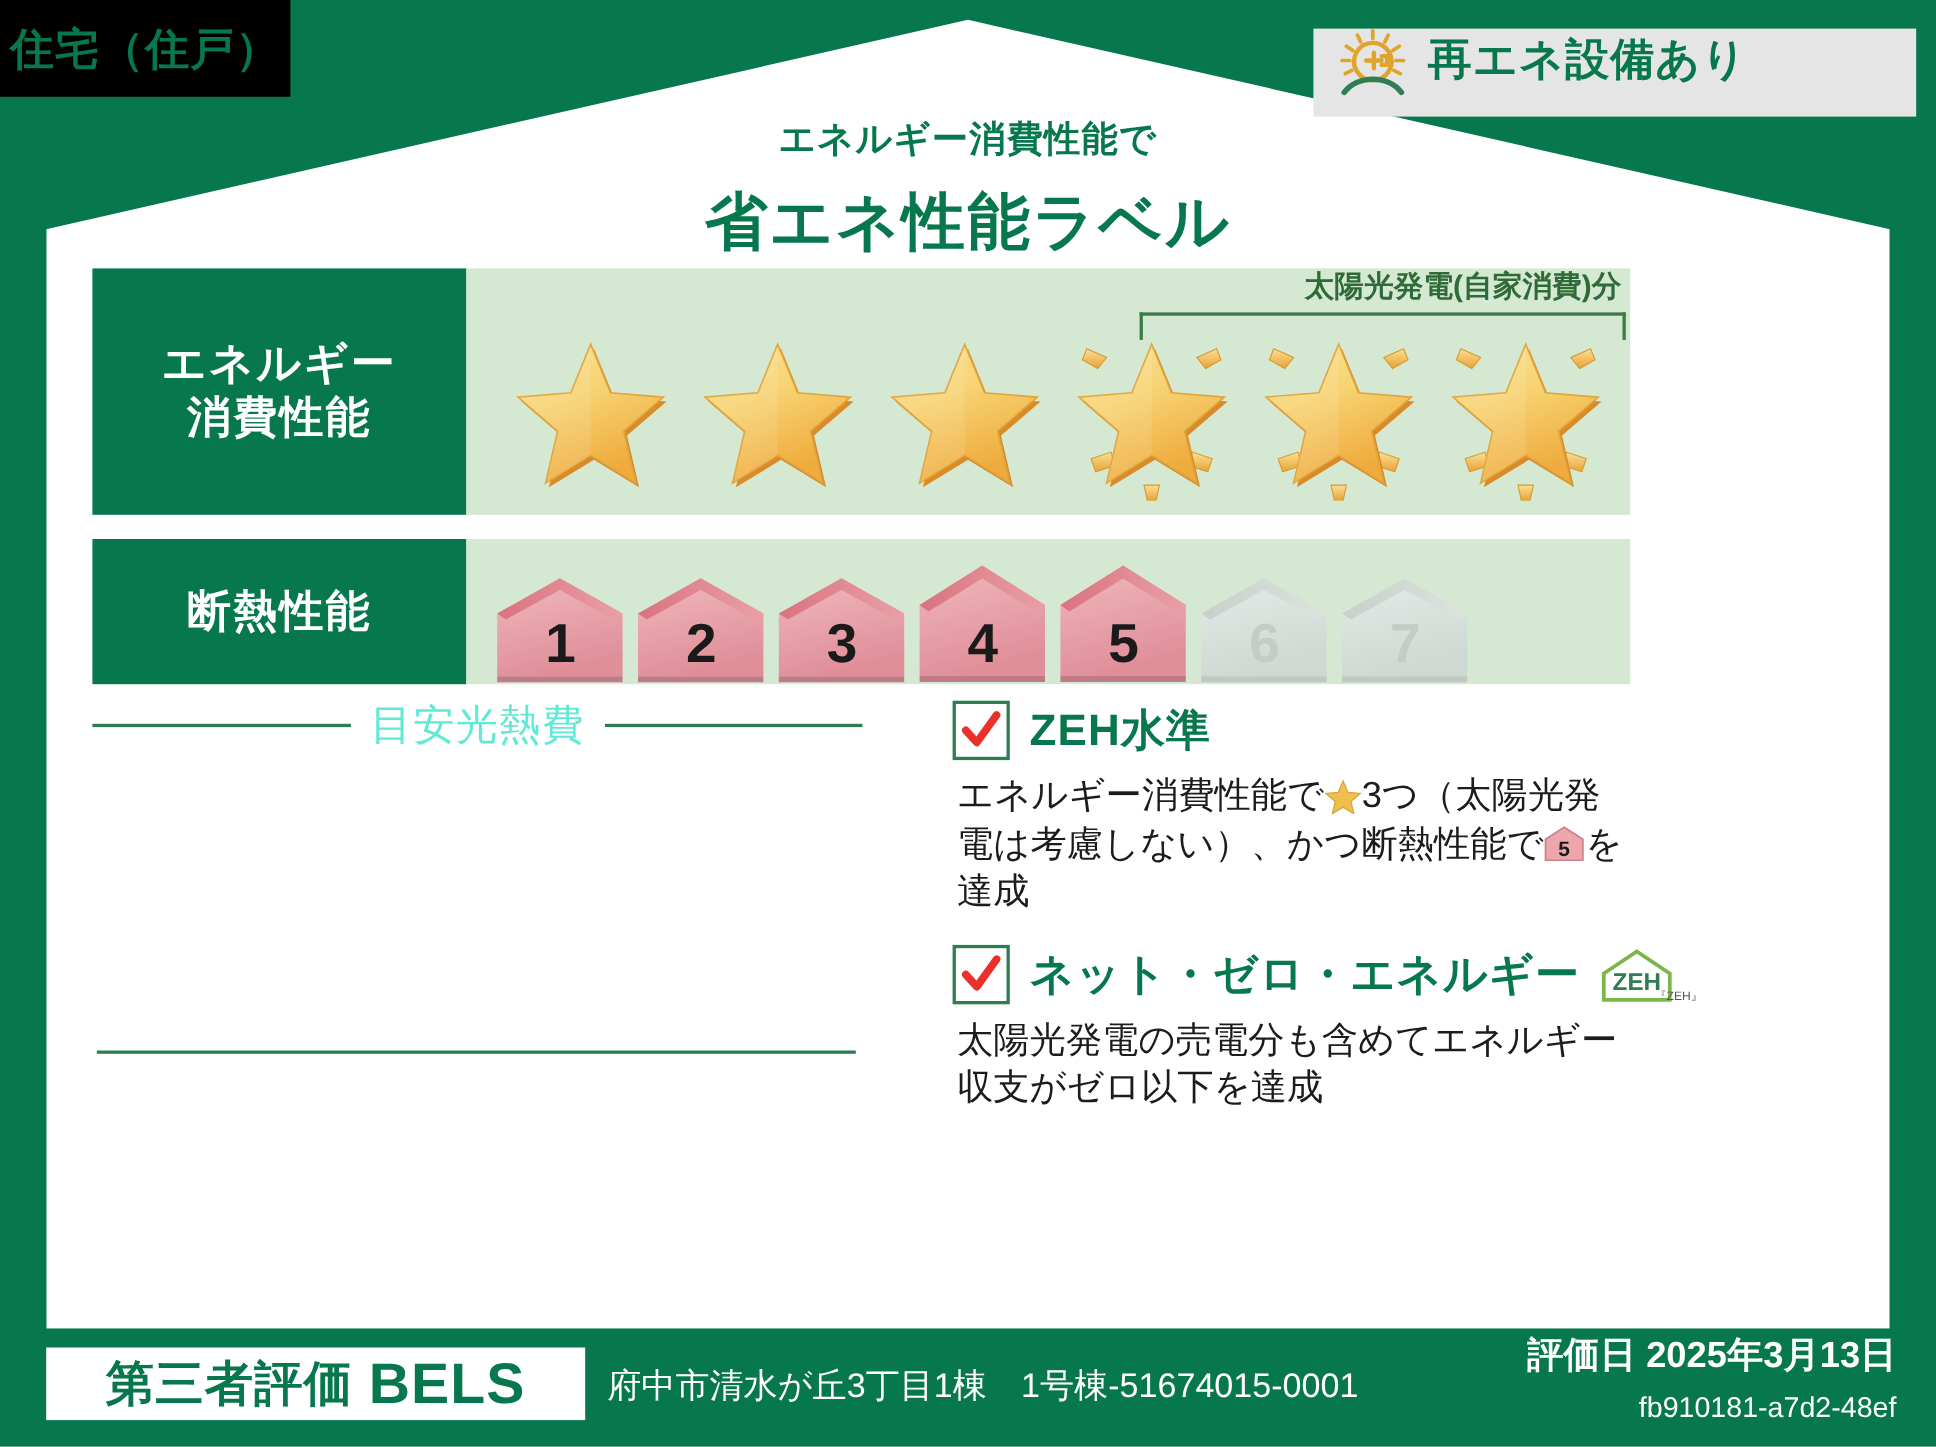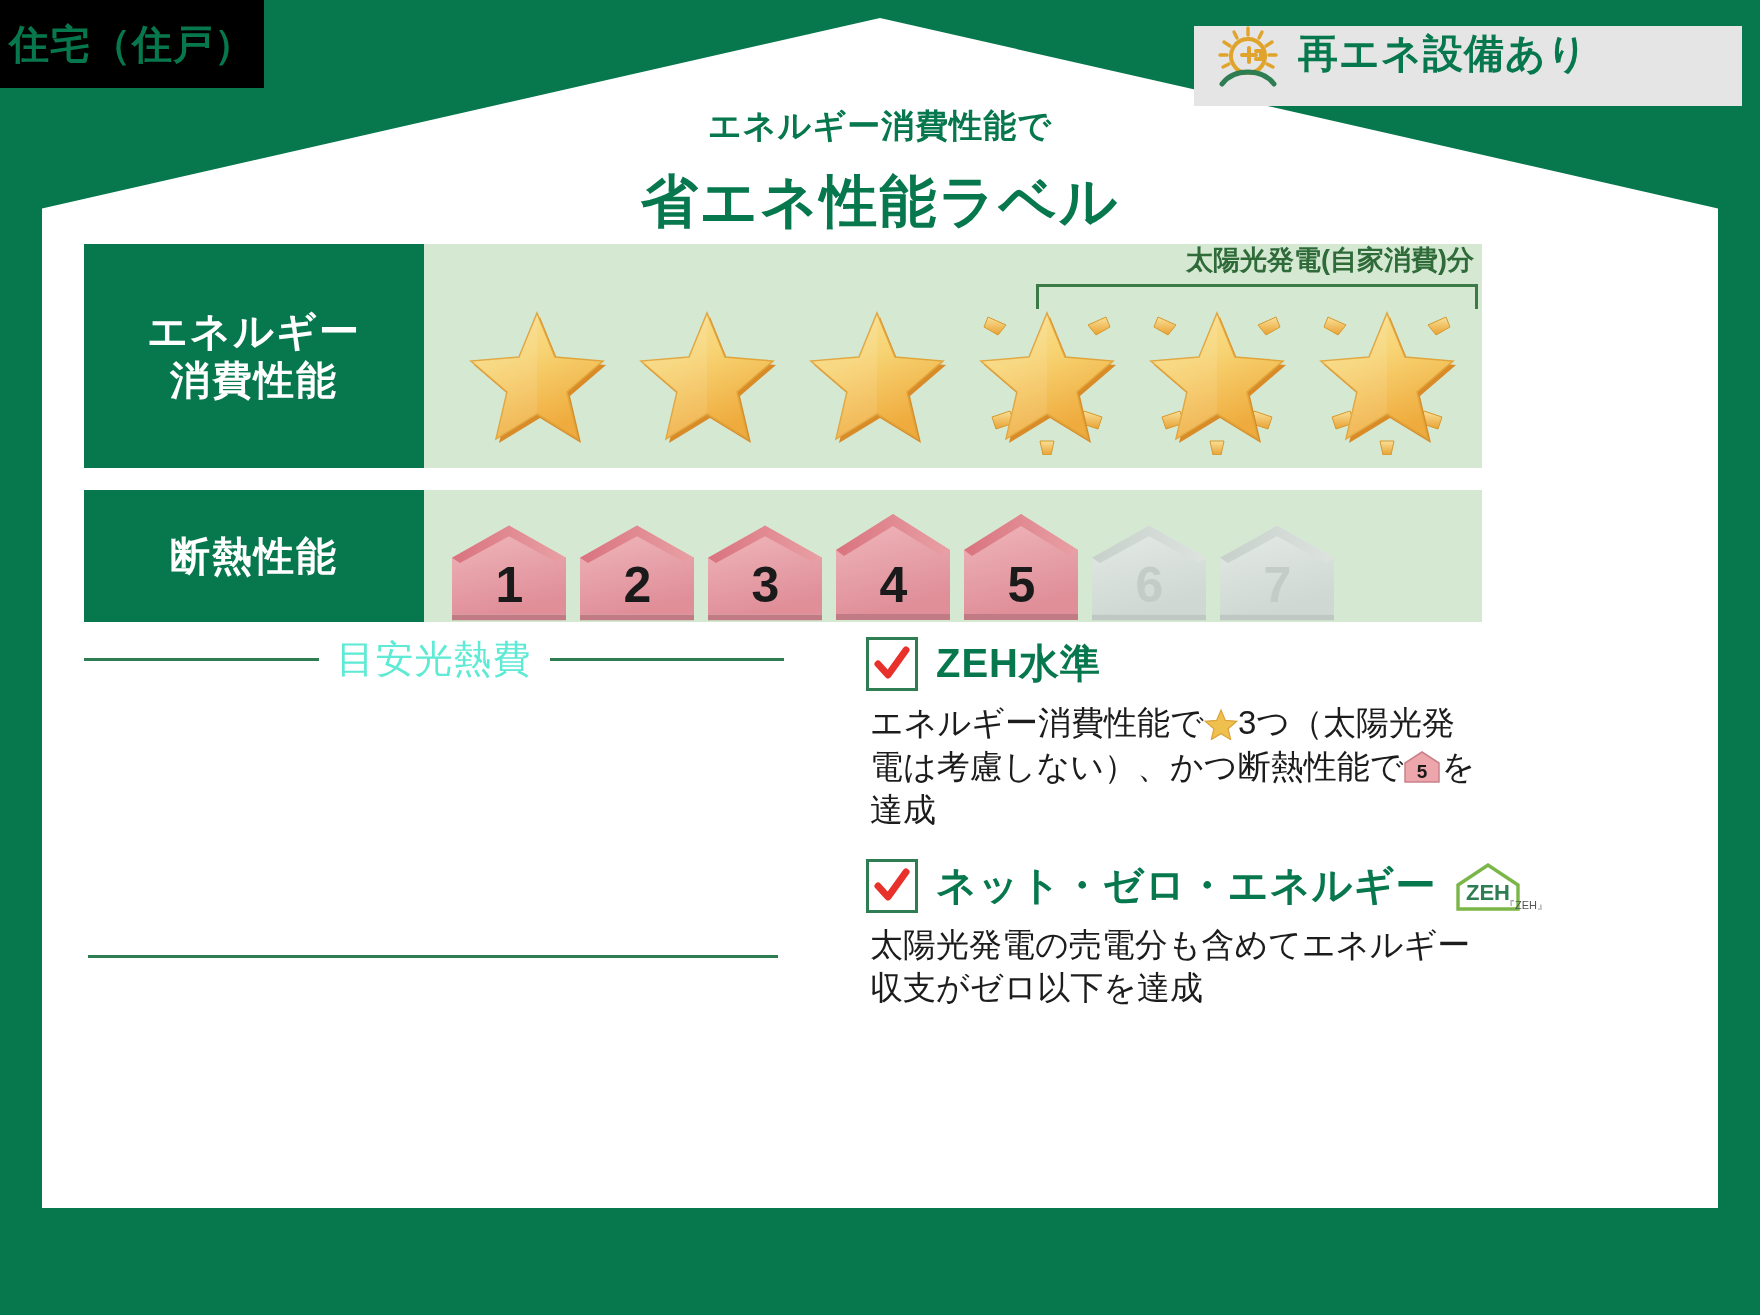--- a/index.html
+++ b/index.html
@@ -495,14 +495,23 @@
       <svg class="zeh-mark" viewBox="0 0 96 52">
         <path d="M10 24 L40 4 L70 24 L70 48 L10 48 Z" fill="none" stroke="#7ab648" stroke-width="3.4"></path>
         <text x="40" y="39" font-size="22" text-anchor="middle" fill="#2f7d52" font-family="Liberation Sans, sans-serif" font-weight="bold">ZEH</text>
         <text x="78" y="48" font-size="11" text-anchor="middle" fill="#555" font-family="Liberation Sans, sans-serif">『ZEH』</text>
       </svg>
     </div>
 
     <div class="chk-desc">太陽光発電の売電分も含めてエネルギー収支がゼロ以下を達成</div>
   </div>
 
+  <div class="footer">
+    <div class="bels-badge">
+      <span class="jp">第三者評価</span>
+      <span class="en">BELS</span>
+    </div>
+    <div class="addr">府中市清水が丘3丁目1棟　1号棟-51674015-0001</div>
+    <div class="eval-date">評価日 2025年3月13日</div>
+    <div class="eval-id">fb910181-a7d2-48ef</div>
+  </div>
 
 </div>
 
 </body></html>

